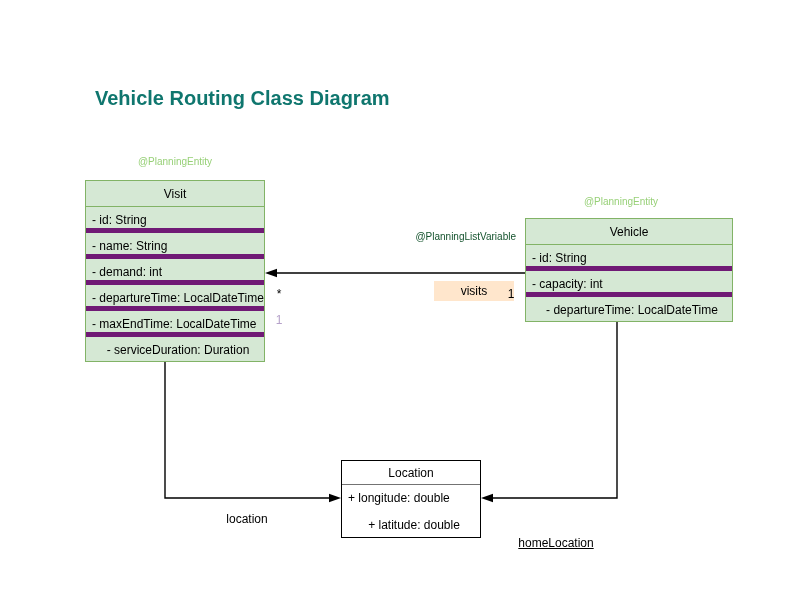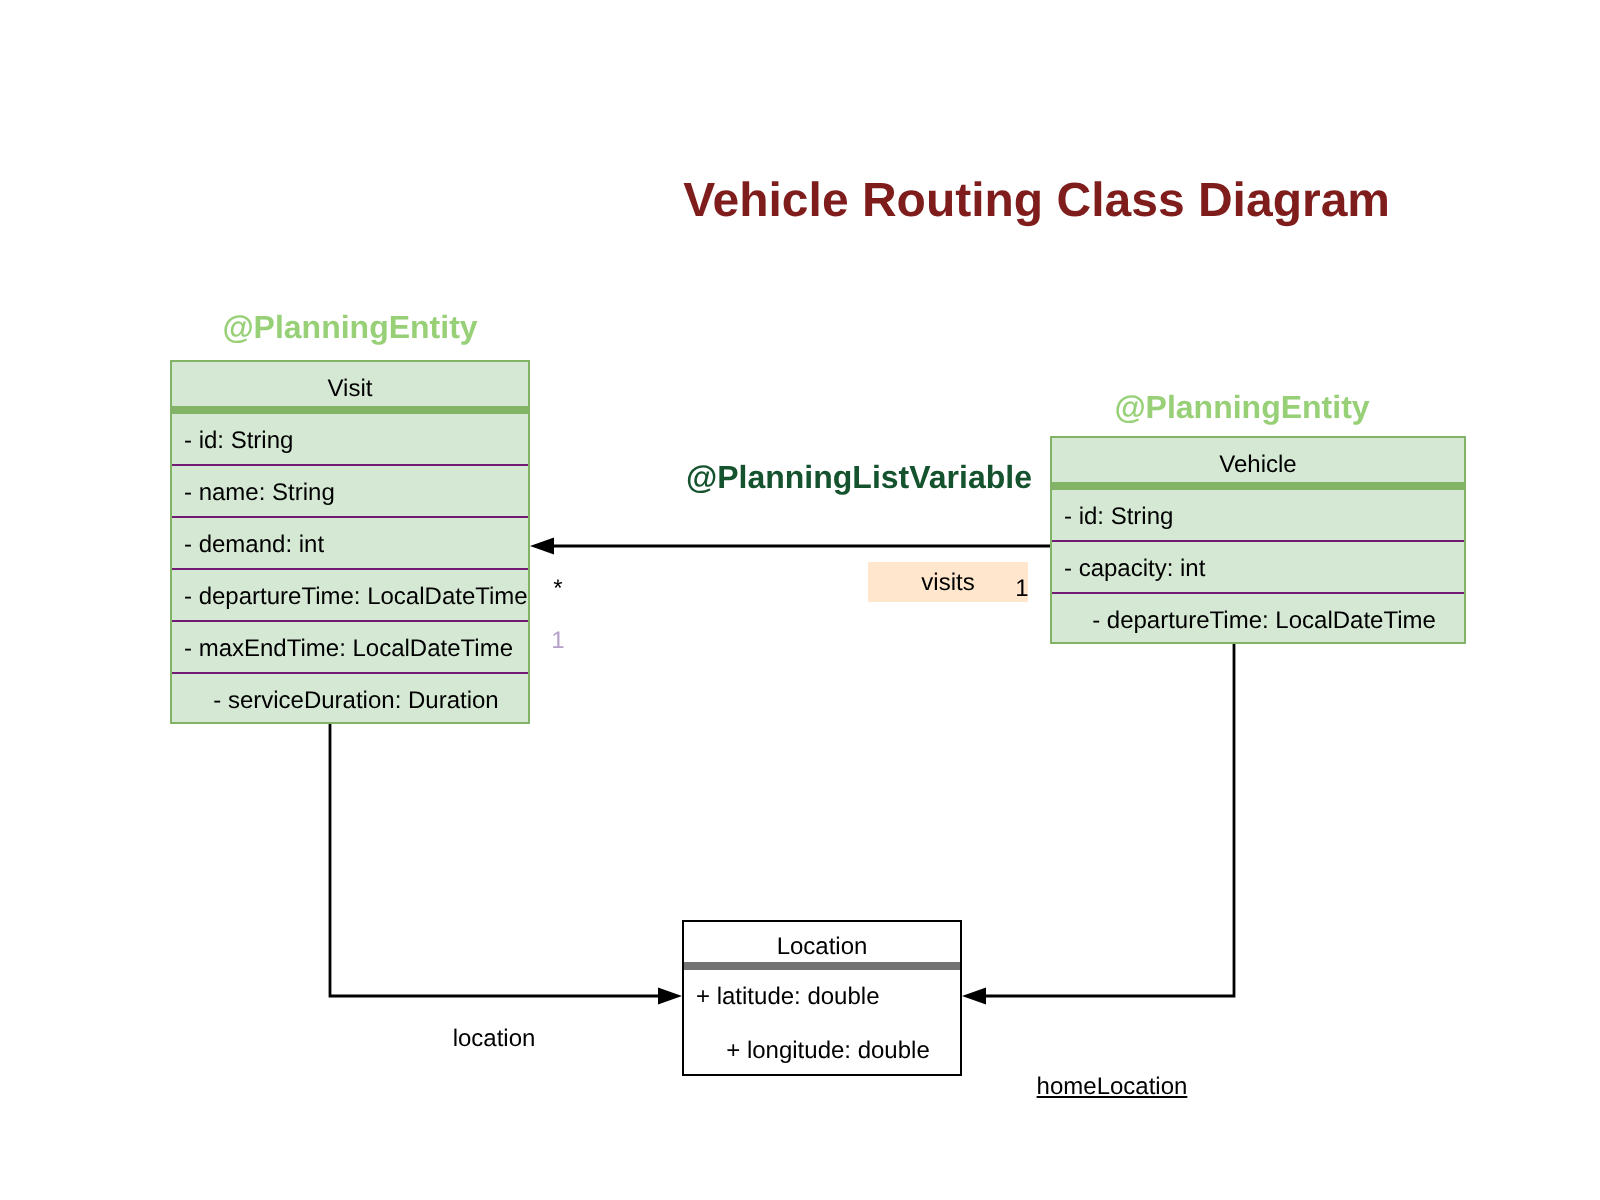--- a/index.html
+++ b/index.html
@@ -8,59 +8,59 @@
     position: relative;
     width: 800px;
     height: 600px;
     background: #ffffff;
     font-family: "Liberation Sans", sans-serif;
     overflow: hidden;
   }
   .title {
     position: absolute;
     top: 87px; left: 95px; width: 600px;
-    text-align: right;
-    font-size: 24px;
+    text-align: left;
+    font-size: 20px;
     font-weight: bold;
-    color: #7f1d1d;
+    color: #0f766e;
   }
   .edges { position: absolute; top: 0; left: 0; width: 800px; height: 600px; }
 
   .uml-class {
     position: absolute;
     border: 1px solid #000000;
     background: #ffffff;
     font-size: 12px;
     color: #000000;
   }
   .uml-class.green { background: #d5e8d4; border-color: #82b366; }
   .uml-header {
     height: 26px; line-height: 26px;
     text-align: center;
-    border-bottom: 4px solid #737373;
+    border-bottom: 1px solid #737373;
   }
   .green .uml-header { border-bottom-color: #82b366; }
   .uml-row {
     height: 26px; line-height: 26px;
     padding-left: 6px;
-    border-bottom: 1px solid #701a75;
+    border-bottom: 5px solid #701a75;
     white-space: nowrap;
   }
   .uml-row:last-child { border-bottom: none; text-align: center; }
 
   .visit-class   { left: 85px;  top: 180px; width: 180px; height: 182px; }
   .vehicle-class { left: 525px; top: 218px; width: 208px; height: 104px; }
   .location-class{ left: 341px; top: 460px; width: 140px; height: 78px; }
   .location-class .uml-header { height: 24px; line-height: 24px; }
   .location-class .uml-row { height: 27px; line-height: 27px; border-bottom: none; }
 
   .annotation {
     position: absolute;
-    font-size: 16px;
-    font-weight: bold;
+    font-size: 10px;
+    font-weight: normal;
     white-space: nowrap;
   }
   .annotation.green-text { color: #97d077; }
   .annotation.orange-text { color: #14532d; }
   .visit-annotation   { left: 85px;  top: 156px; width: 180px; text-align: center; }
   .vehicle-annotation { left: 525px; top: 196px; width: 192px; text-align: center; }
   .listvar-annotation { left: 336px; top: 231px; width: 180px; text-align: right; }
 
   .edge-label {
     position: absolute;
@@ -127,22 +127,22 @@
   <div class="annotation green-text vehicle-annotation">@PlanningEntity</div>
   <div class="uml-class green vehicle-class">
     <div class="uml-header">Vehicle</div>
     <div class="uml-row">- id: String</div>
     <div class="uml-row">- capacity: int</div>
     <div class="uml-row">- departureTime: LocalDateTime</div>
   </div>
 
   <div class="uml-class location-class">
     <div class="uml-header">Location</div>
+    <div class="uml-row">+ longitude: double</div>
     <div class="uml-row">+ latitude: double</div>
-    <div class="uml-row">+ longitude: double</div>
   </div>
 
   <div class="annotation orange-text listvar-annotation">@PlanningListVariable</div>
   <div class="edge-label visits-label">visits</div>
   <div class="mult mult-star">*</div>
   <div class="mult mult-one">1</div>
   <div class="mult mult-purple">1</div>
 
   <div class="edge-label location-label">location</div>
   <div class="edge-label homelocation-label">homeLocation</div>

